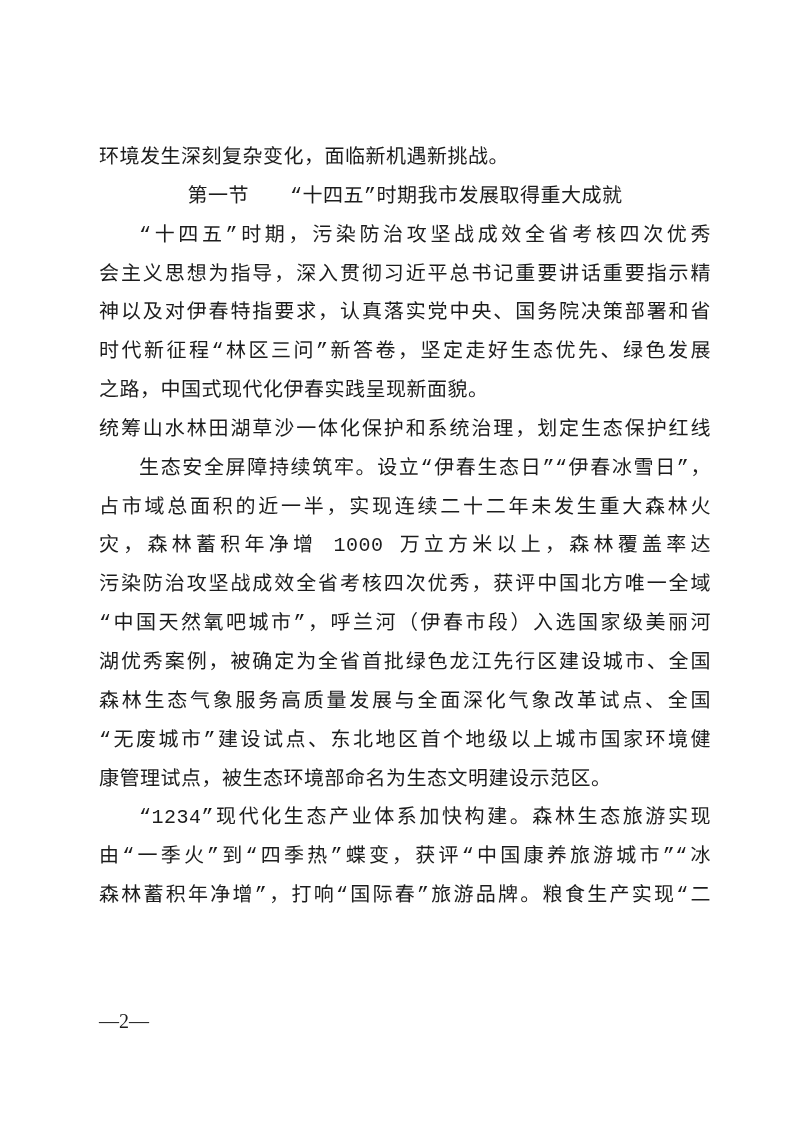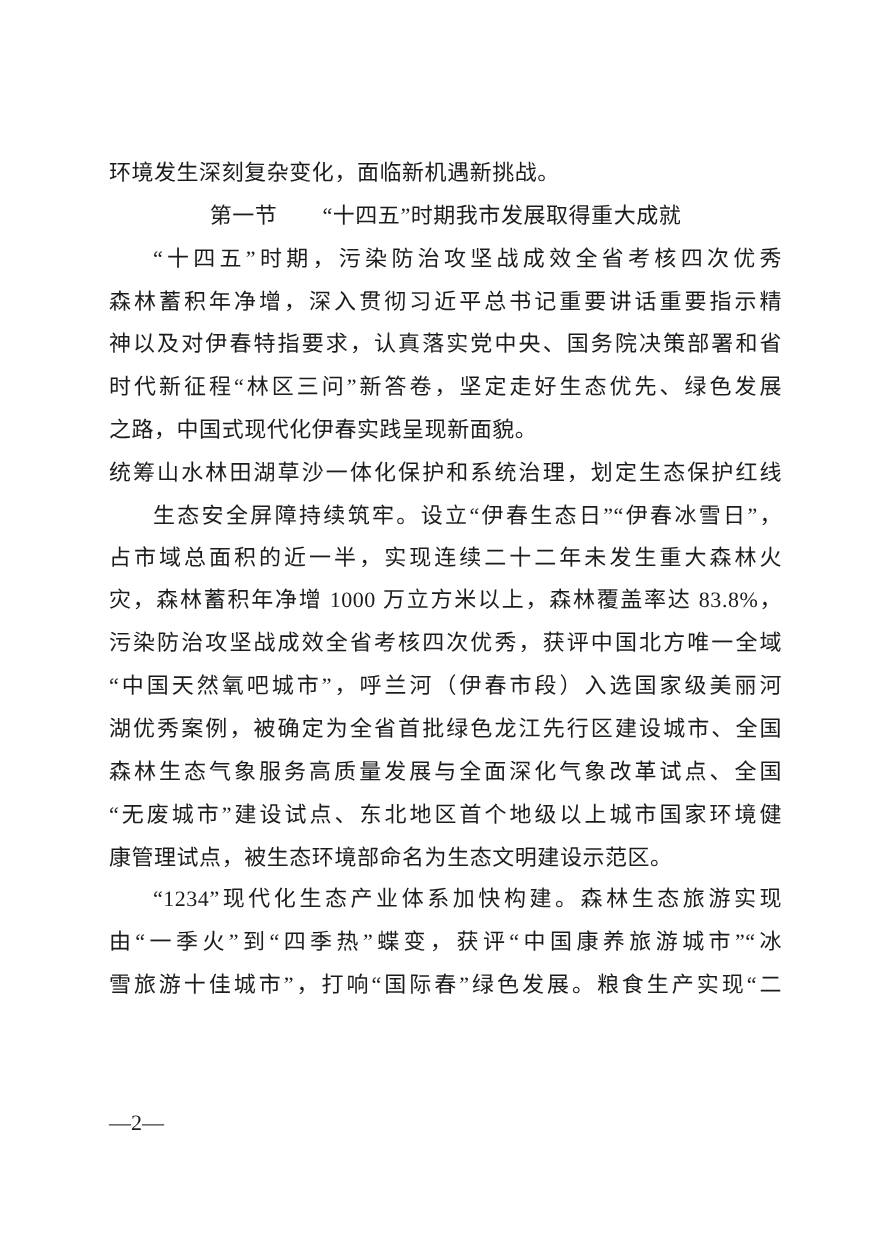--- a/index.html
+++ b/index.html
@@ -18,20 +18,21 @@
     color: #1c1c1c;
   }
   .text-block {
     position: absolute;
     left: 99px;
     top: 139px;
     width: 612px;
     font-size: 20px;
     line-height: 38.85px;
     letter-spacing: 0.5px;
+    font-family: Liberation Mono, monospace;
   }
   .line {
     text-align: justify;
     text-align-last: justify;
     height: 38.85px;
     overflow: hidden;
   }
   .line.end {
     text-align: left;
     text-align-last: left;
@@ -54,32 +55,32 @@
   }
 </style>
 </head>
 <body>
 
 <div class="page">
   <div class="text-block">
       <div class="line end">环境发生深刻复杂变化，面临新机遇新挑战。</div>
       <div class="line heading">第一节　　“十四五”时期我市发展取得重大成就</div>
       <div class="line indent">“十四五”时期，污染防治攻坚战成效全省考核四次优秀</div>
-      <div class="line full">森林蓄积年净增，深入贯彻习近平总书记重要讲话重要指示精</div>
+      <div class="line full">会主义思想为指导，深入贯彻习近平总书记重要讲话重要指示精</div>
       <div class="line full">神以及对伊春特指要求，认真落实党中央、国务院决策部署和省</div>
       <div class="line full">时代新征程“林区三问”新答卷，坚定走好生态优先、绿色发展</div>
       <div class="line end">之路，中国式现代化伊春实践呈现新面貌。</div>
       <div class="line full">统筹山水林田湖草沙一体化保护和系统治理，划定生态保护红线</div>
       <div class="line indent">生态安全屏障持续筑牢。设立“伊春生态日”“伊春冰雪日”，</div>
       <div class="line full">占市域总面积的近一半，实现连续二十二年未发生重大森林火</div>
       <div class="line full">灾，森林蓄积年净增 1000 万立方米以上，森林覆盖率达 83.8%，</div>
       <div class="line full">污染防治攻坚战成效全省考核四次优秀，获评中国北方唯一全域</div>
       <div class="line full">“中国天然氧吧城市”，呼兰河（伊春市段）入选国家级美丽河</div>
       <div class="line full">湖优秀案例，被确定为全省首批绿色龙江先行区建设城市、全国</div>
       <div class="line full">森林生态气象服务高质量发展与全面深化气象改革试点、全国</div>
       <div class="line full">“无废城市”建设试点、东北地区首个地级以上城市国家环境健</div>
       <div class="line end">康管理试点，被生态环境部命名为生态文明建设示范区。</div>
       <div class="line indent">“1234”现代化生态产业体系加快构建。森林生态旅游实现</div>
       <div class="line full">由“一季火”到“四季热”蝶变，获评“中国康养旅游城市”“冰</div>
-      <div class="line full">雪旅游十佳城市”，打响“国际春”绿色发展。粮食生产实现“二</div>
+      <div class="line full">森林蓄积年净增”，打响“国际春”旅游品牌。粮食生产实现“二</div>
     </div>
   <div class="page-number">—2—</div>
 </div>
 
 </body></html>

